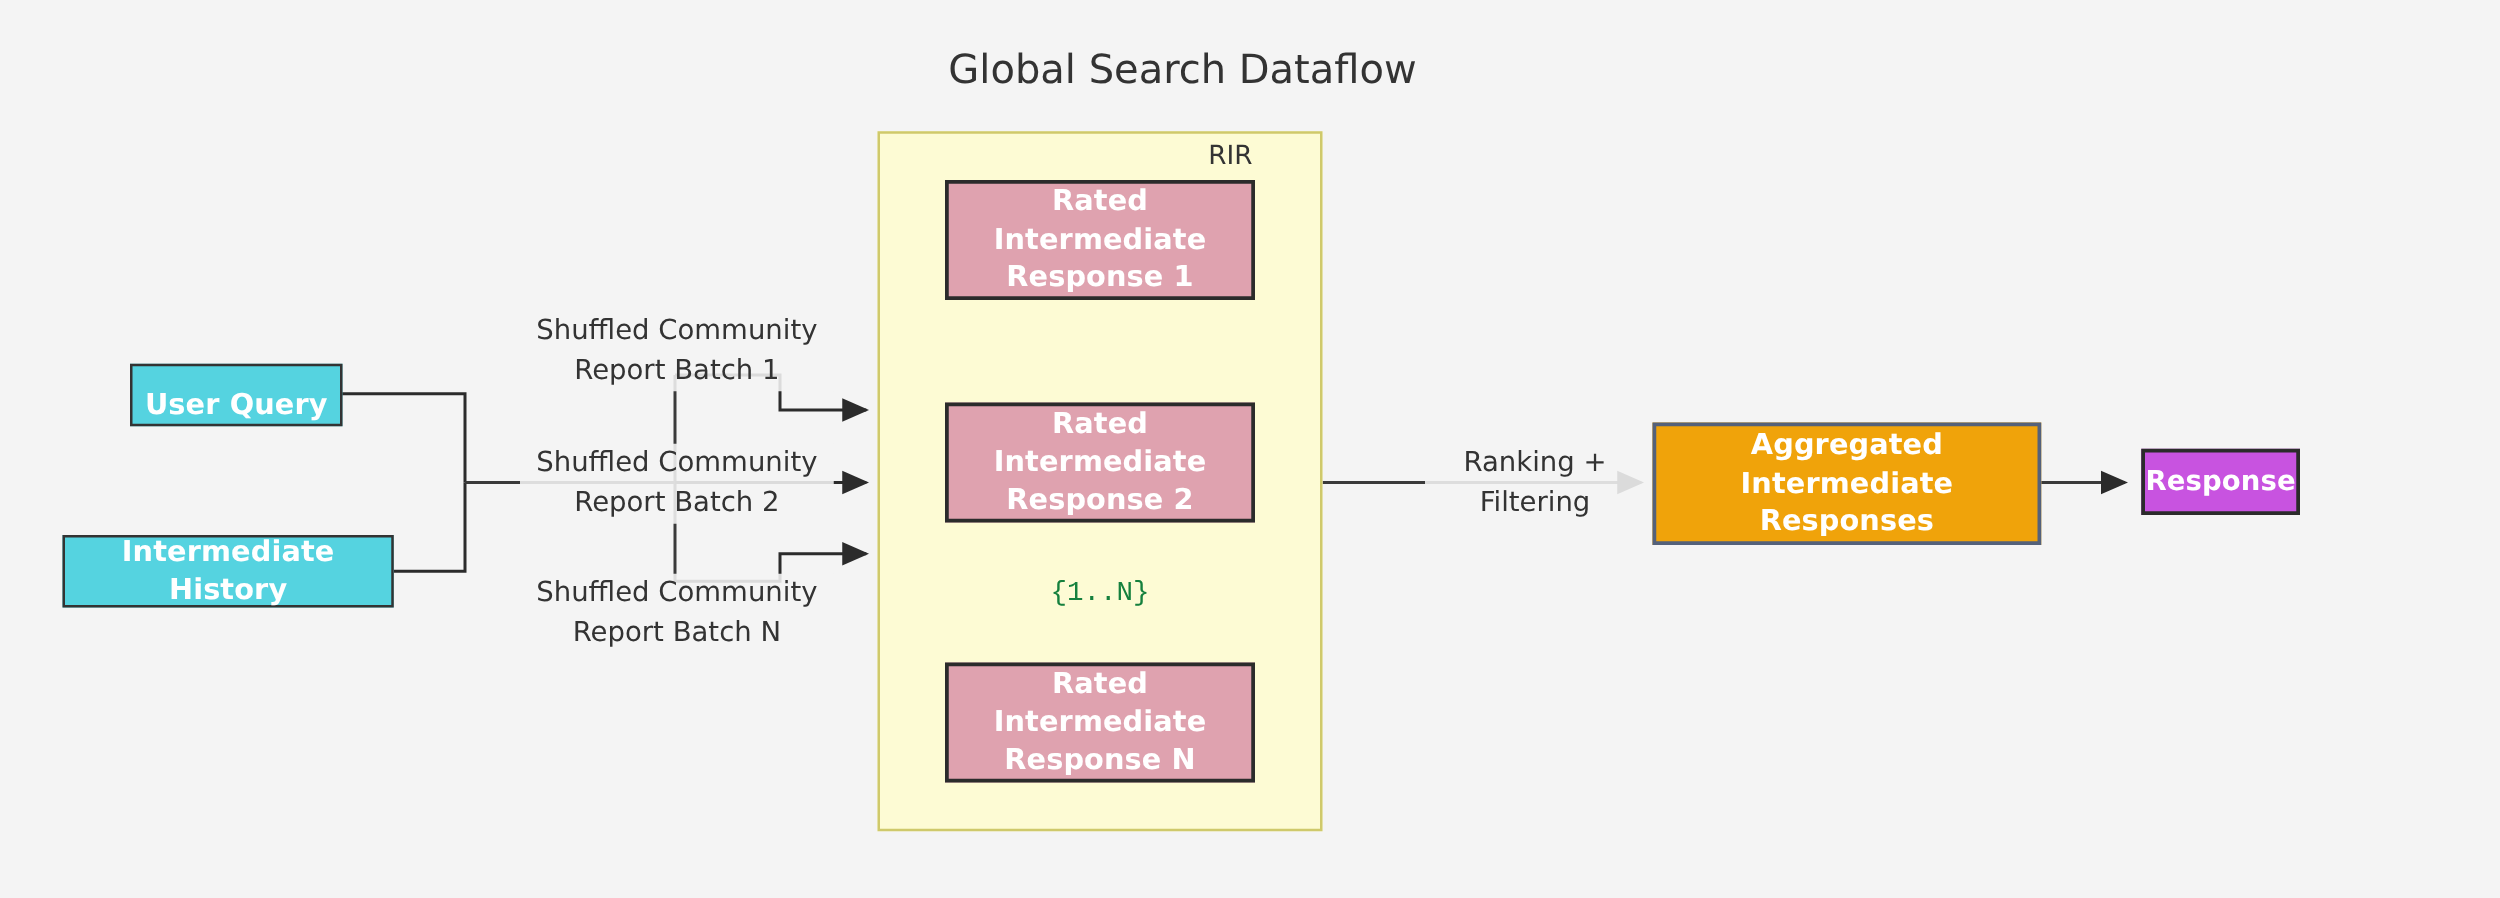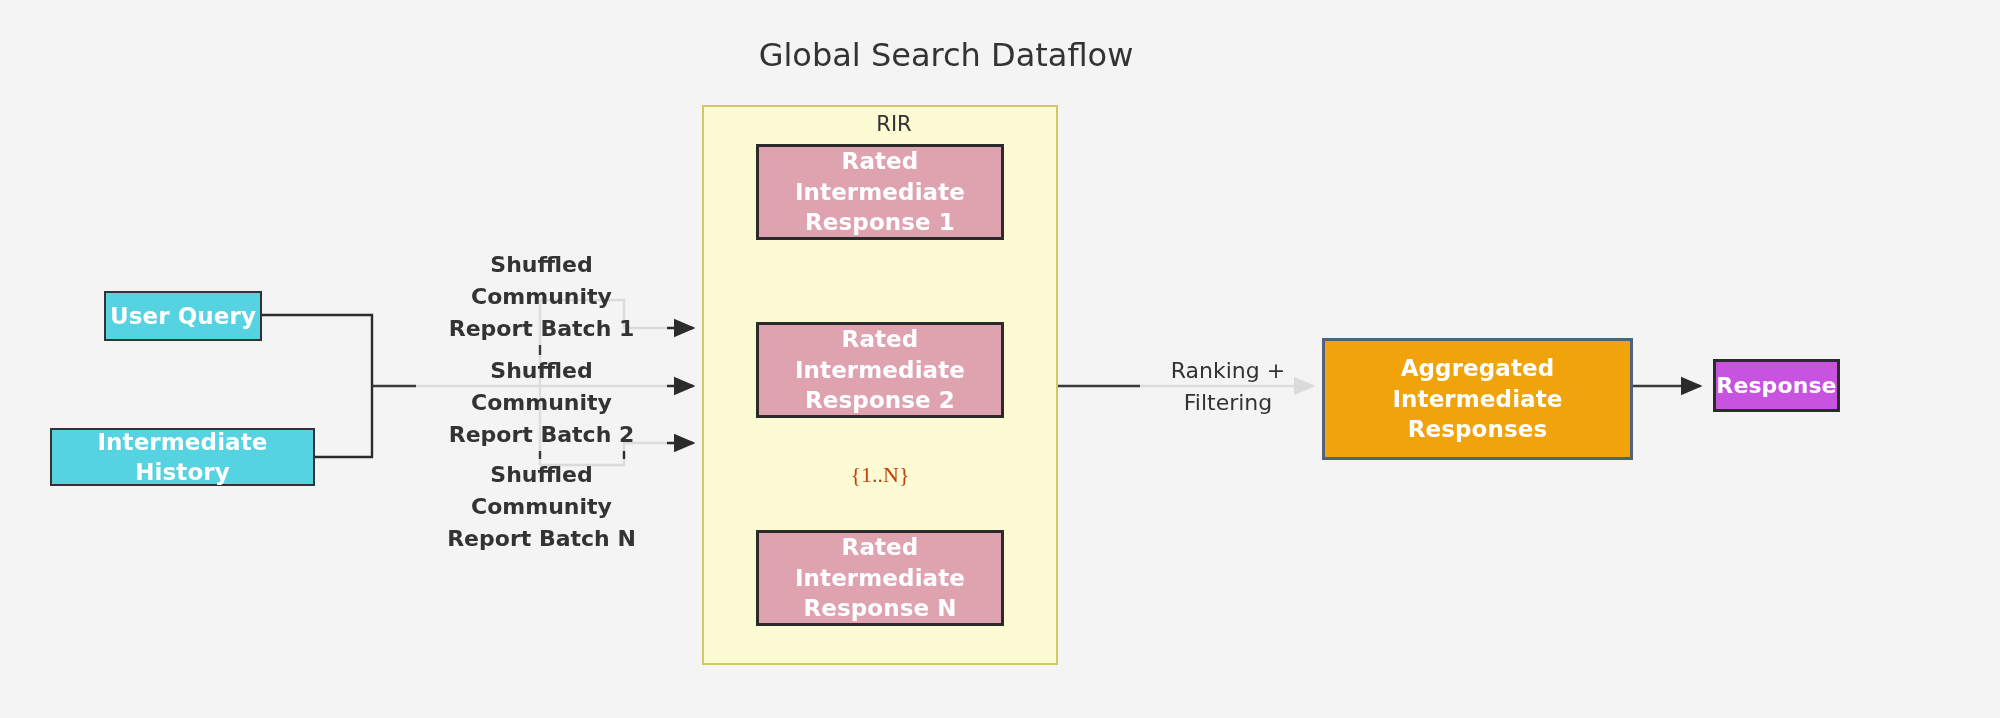--- a/index.html
+++ b/index.html
@@ -67,56 +67,55 @@
     height: 560px;
     background: #fdfbd4;
     border: 2px solid #cfc96b;
     box-sizing: border-box;
   }
   #rir-title {
     position: absolute;
     left: 702px;
     top: 112px;
     width: 300px;
-    text-align: center;
+    text-align: right;
     font-size: 21px;
     color: #333333;
-    margin-left: 42px;
   }
   .edge-label {
     position: absolute;
     color: #333333;
     font-size: 22px;
     text-align: center;
     line-height: 1.45;
     white-space: pre-line;
     background: rgba(244,244,244,0.88);
     padding: 0 3px;
   }
   .edge-label.bold {
-    font-weight: bold;
+    font-weight: normal;
   }
   #diagram-title {
     position: absolute;
     left: 0;
     top: 36px;
     width: 1892px;
     text-align: center;
     font-size: 32px;
     color: #333333;
   }
   #n-range-label {
     position: absolute;
     left: 800px;
     top: 462px;
     width: 160px;
     text-align: center;
-    font-family: Liberation Serif, serif;
+    font-family: Liberation Mono, monospace;
     font-size: 22px;
-    color: #c2410c;
+    color: #15803d;
     background: rgba(253,251,212,0.95);
   }
 </style>
 </head>
 <body>
 
 <div id="stage">
 
   <div id="diagram-title">Global Search Dataflow</div>
 
@@ -143,21 +142,21 @@
 
     <path d="M880,240 L880,322" fill="none" stroke="#2b2b2b" stroke-width="2.6" stroke-dasharray="2,7" stroke-linecap="round"></path>
     <path d="M880,418 L880,455" fill="none" stroke="#2b2b2b" stroke-width="2.6" stroke-dasharray="2,7" stroke-linecap="round"></path>
     <path d="M880,487 L880,530" fill="none" stroke="#2b2b2b" stroke-width="2.6" stroke-dasharray="2,7" stroke-linecap="round"></path>
 
     <path d="M1058,386 L1313,386" fill="none" stroke="#3a3a3a" stroke-width="2.4" marker-end="url(#arrowhead)"></path>
 
     <path d="M1633,386 L1700,386" fill="none" stroke="#3a3a3a" stroke-width="2.4" marker-end="url(#arrowhead)"></path>
   </svg>
 
-  <div class="node node-cyan" style="left:104px; top:291px; width:158px; height:50px;">
+  <div class="node node-cyan" style="left:104px; top:291px; width:170px; height:50px;align-items:flex-end;">
     <span>User Query</span>
   </div>
 
   <div class="node node-cyan" style="left:50px; top:428px; width:265px; height:58px;">
     <span>Intermediate History</span>
   </div>
 
   <div class="edge-label bold" style="left:416px; top:249px; width:245px;">Shuffled Community
 Report Batch 1</div>
   <div class="edge-label bold" style="left:416px; top:355px; width:245px;">Shuffled Community
@@ -181,21 +180,21 @@
   <div id="n-range-label">{1..N}</div>
 
   <div class="node node-pink" style="left:756px; top:530px; width:248px; height:96px;">
     <span style="white-space:pre-line;">Rated Intermediate
 Response N</span>
   </div>
 
   <div class="edge-label" style="left:1140px; top:355px; width:170px;">Ranking +
 Filtering</div>
 
-  <div class="node node-orange" style="left:1322px; top:338px; width:311px; height:122px;">
+  <div class="node node-orange" style="left:1322px; top:338px; width:311px; height:98px;">
     <span style="white-space:pre-line;">Aggregated Intermediate
 Responses</span>
   </div>
 
   <div class="node node-purple" style="left:1713px; top:359px; width:127px; height:53px;">
     <span>Response</span>
   </div>
 
 </div>
 

